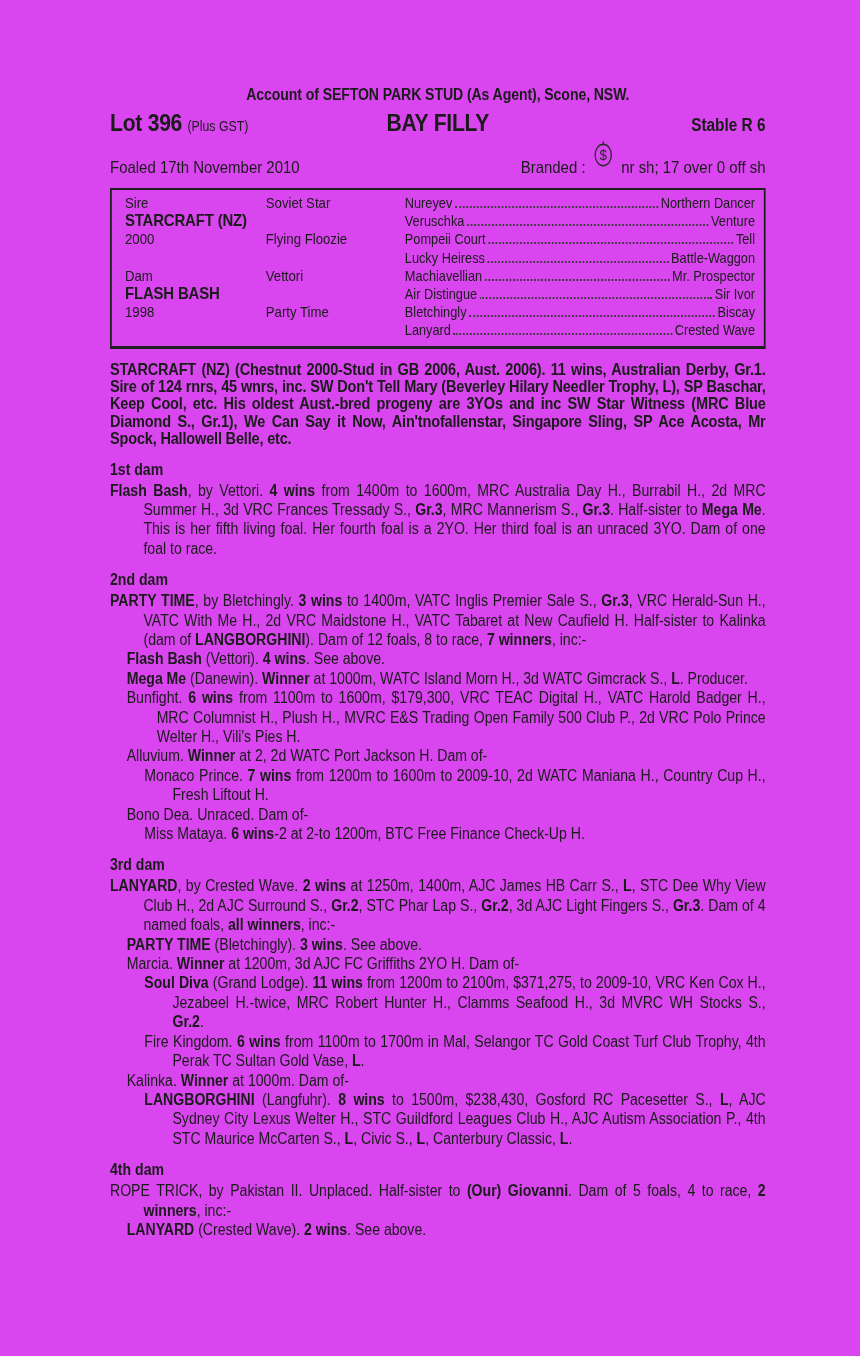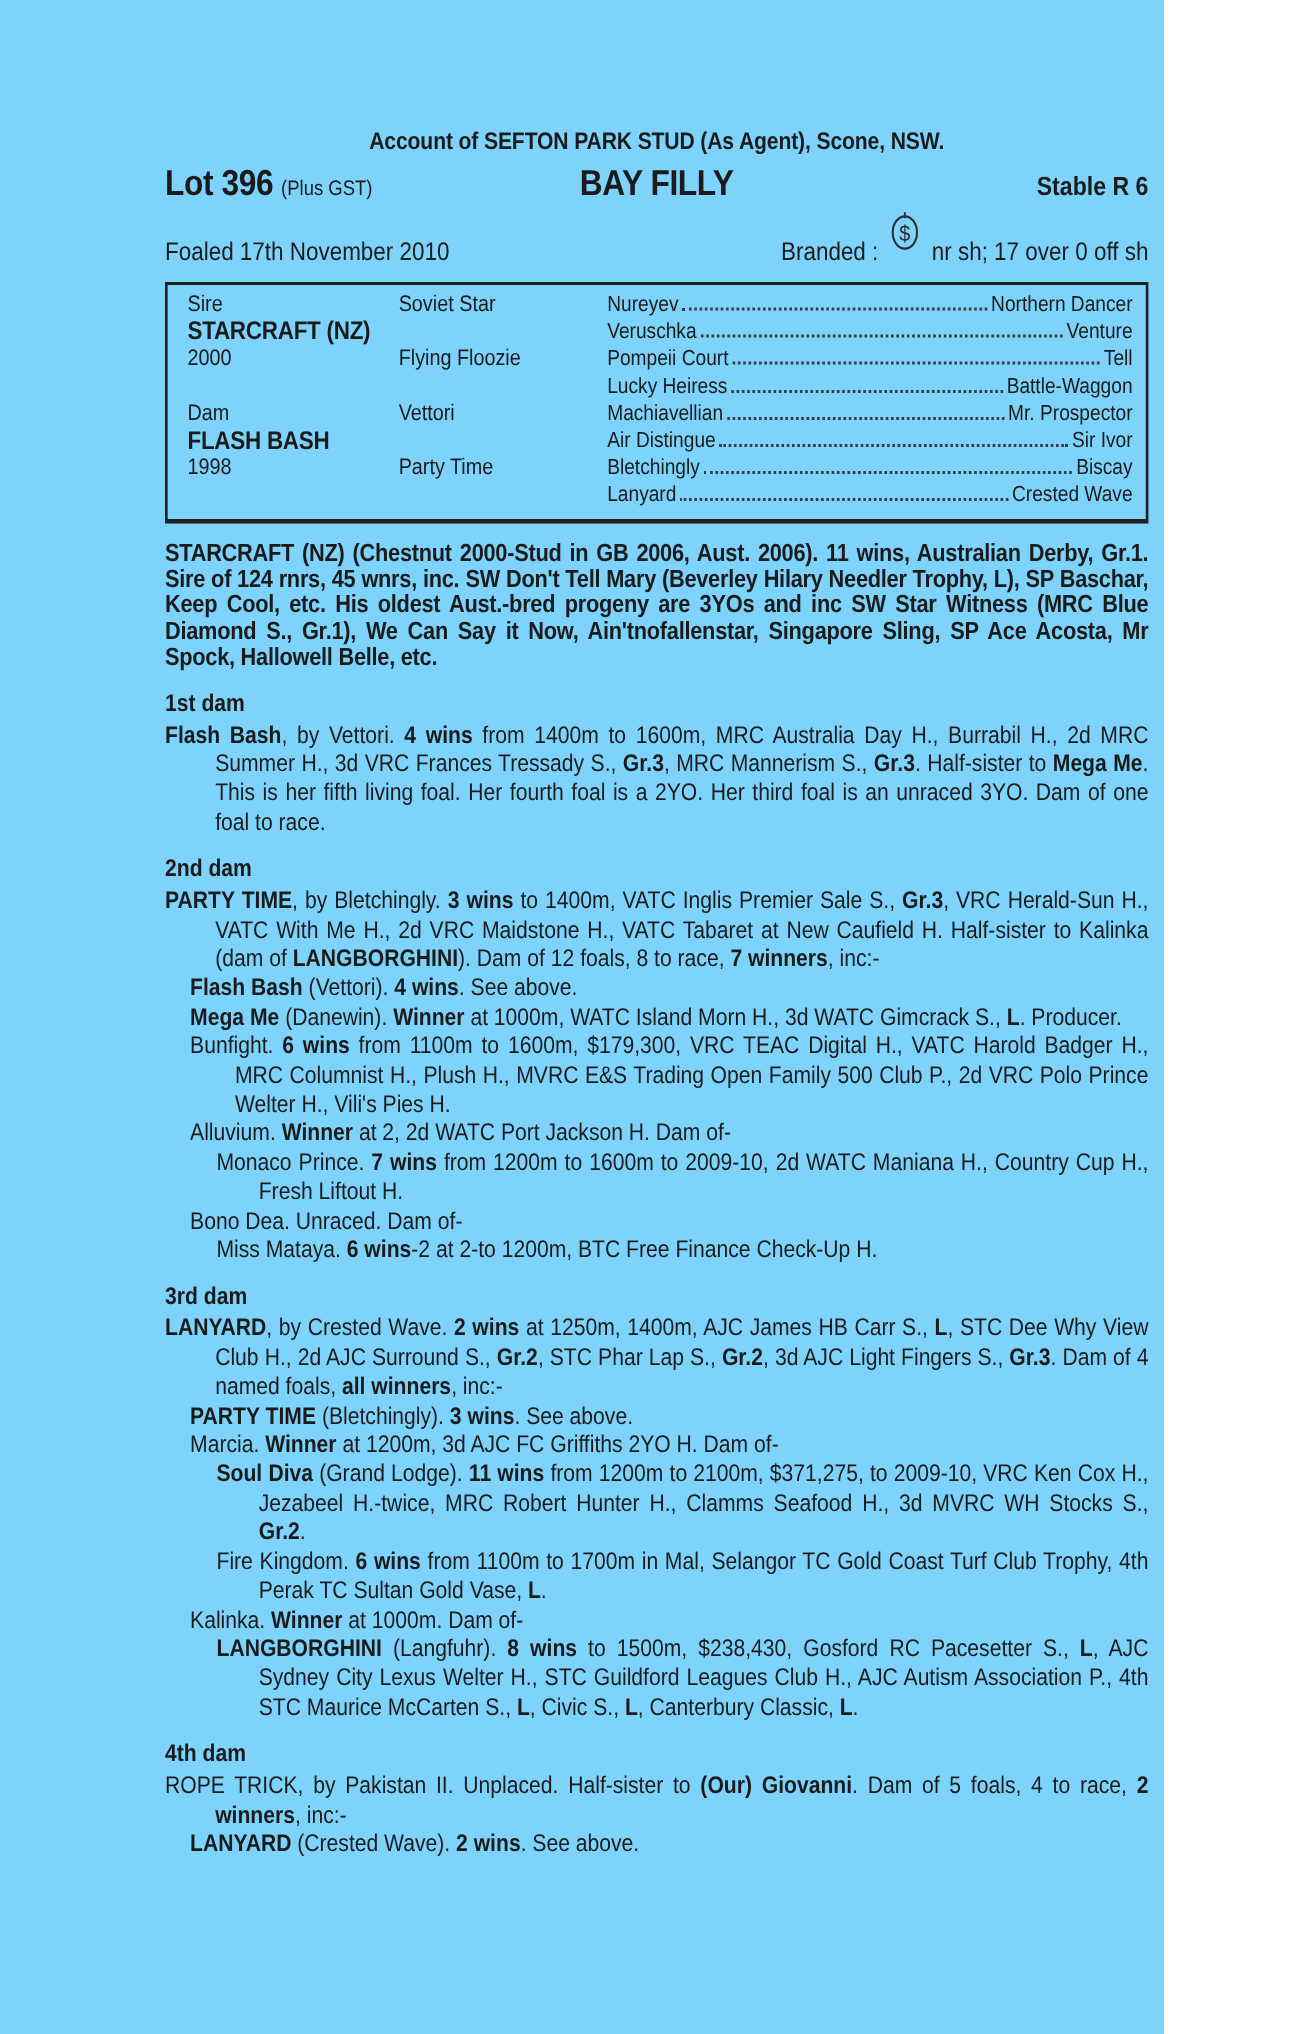--- a/index.html
+++ b/index.html
@@ -2,21 +2,21 @@
 <html><head>
 <meta charset="utf-8">
 <style>
   html,body{margin:0;padding:0;}
   body{
     width:860px;height:1356px;background:#ffffff;
     font-family:"Liberation Sans", sans-serif;
     color:#1b1b1b;
     -webkit-font-smoothing:antialiased;
   }
-  .page{position:relative;width:776px;height:1356px;background:#7dd3fc;overflow:hidden;}
+  .page{position:relative;width:860px;height:1356px;background:#d946ef;overflow:hidden;}
   
   .content{
     position:absolute;left:110px;top:86px;width:745px;
     transform:scaleX(0.88);transform-origin:0 0;
   }
   .account{font-size:16px;font-weight:bold;text-align:center;letter-spacing:-0.1px;}
   .lot-row{display:flex;align-items:baseline;margin-top:5px;}
   .lot-left{flex:1;display:flex;align-items:baseline;gap:6px;}
   .lot-num{font-size:24px;font-weight:bold;letter-spacing:-0.3px;}
   .plus-gst{font-size:14px;}

